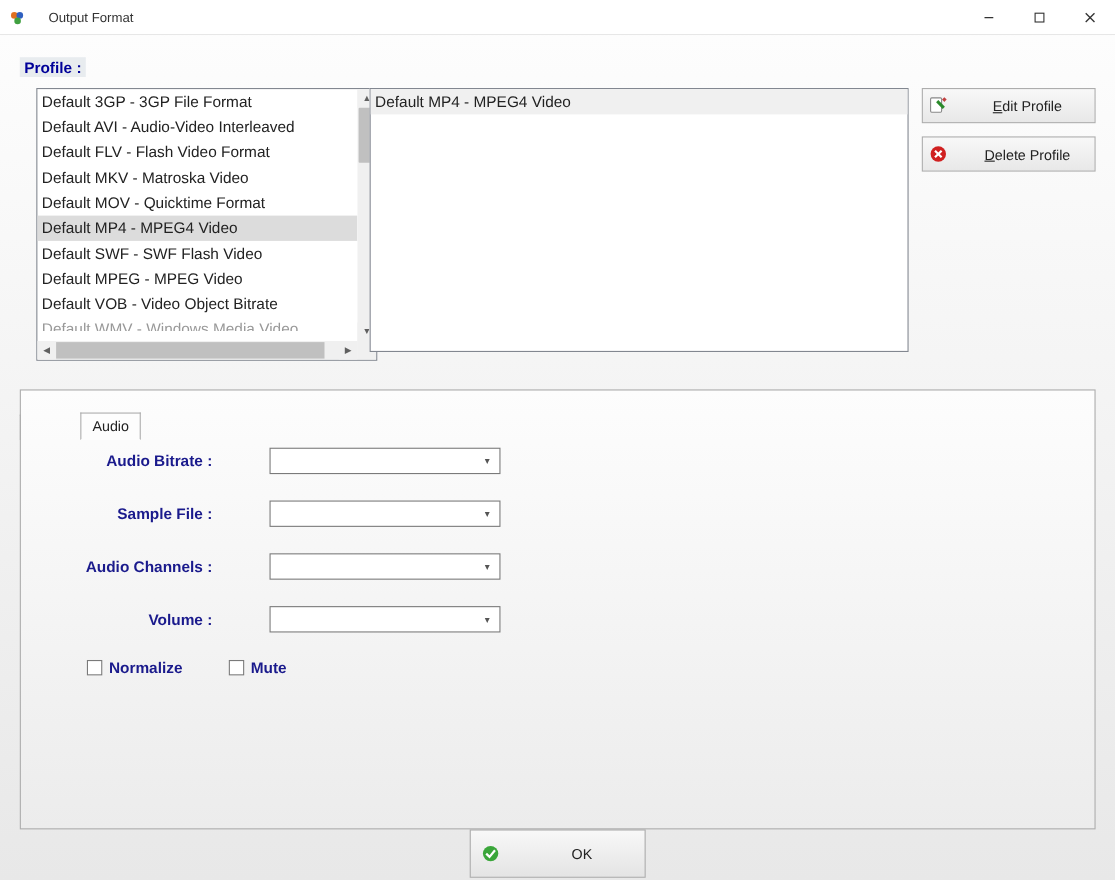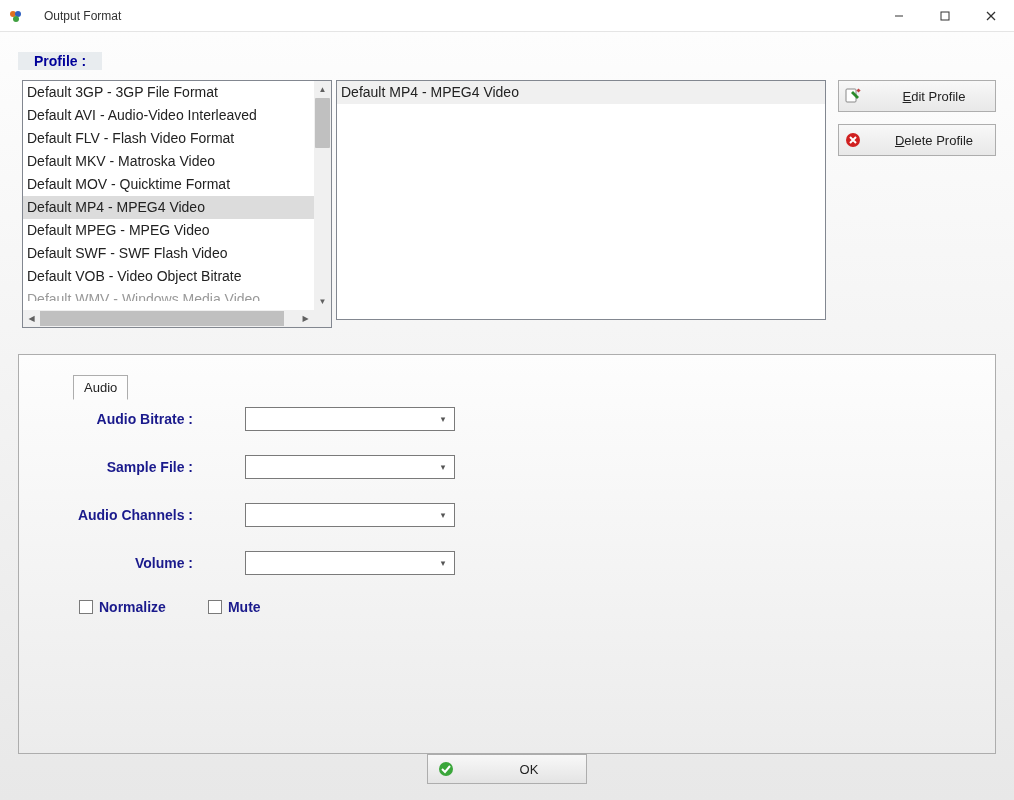--- a/index.html
+++ b/index.html
@@ -8,24 +8,24 @@
     
     .titlebar { height: 32px; background: #fff; border-bottom: 1px solid #e5e5e5; display: flex; align-items: center; padding-left: 8px; gap: 12px; }
     .titlebar .app-icon { width: 16px; height: 16px; margin-right: 8px; }
     .titlebar .title { font-size: 12px; color: #333; flex: 1; }
     .titlebar .controls { display: flex; height: 100%; }
     .titlebar .controls .ctrl { width: 46px; display: flex; align-items: center; justify-content: center; color: #333; font-size: 13px; }
 
     
     .client { position: absolute; top: 32px; left: 0; right: 0; bottom: 0; background: linear-gradient(to bottom, #fdfdfd, #e8e8e8); }
 
-    .section-label { position: absolute; left: 18px; top: 20px; font-size: 14px; font-weight: bold; color: #000099; background: #e8ecef; padding: 1px 16px; }
-
-    
-    .profile-list { position: absolute; left: 22px; top: 48px; width: 310px; height: 248px; background: #fff; border: 1px solid #828790; overflow: hidden; }
+    .section-label { position: absolute; left: 18px; top: 20px; font-size: 14px; font-weight: bold; color: #000099; background: #e8ecef; padding: 1px 4px; }
+
+    
+    .profile-list { position: absolute; left: 33px; top: 48px; width: 310px; height: 248px; background: #fff; border: 1px solid #828790; overflow: hidden; }
     .profile-list .list-body { position: absolute; inset: 0 17px 17px 0; overflow: hidden; }
     .profile-list .item { height: 23px; line-height: 23px; padding: 0 4px; font-size: 14px; color: #222; white-space: nowrap; }
     .profile-list .item.selected { background: #dcdcdc; }
     .profile-list .item.partial { height: 13px; overflow: hidden; color: #999; }
     .profile-list .vscroll { position: absolute; right: 0; top: 0; width: 17px; bottom: 17px; background: #f0f0f0; }
     .profile-list .vscroll .thumb { position: absolute; left:1px; right:1px; top:17px; height:50px; background: #c0c0c0; border-radius:1px; }
     .profile-list .vscroll .arrow { position:absolute; left:0; right:0; height:17px; background:#f0f0f0; display:flex; align-items:center; justify-content:center; color:#606060; font-size:8px; }
     .profile-list .vscroll .arrow.up { top:0; }
     .profile-list .vscroll .arrow.dn { bottom:0; }
     .profile-list .hscroll { position:absolute; left:0; right:17px; bottom:0; height:17px; background:#f0f0f0; }
@@ -57,21 +57,21 @@
     .row { display:flex; align-items:center; height:48px;gap:44px; }
     .row .lbl { width:140px; text-align:right; padding-right:4px; font-size:14px; font-weight:bold; color:#1a1a8c; }
     .row .combo { width:210px; height:24px; border:1px solid #7a7a7a; background:#fff; position:relative; margin-left:4px; }
     .row .combo .arrow { position:absolute; right:2px; top:2px; bottom:2px; width:18px; display:flex; align-items:center; justify-content:center; color:#555; font-size:9px; }
     .check-row { display:flex; align-items:center; margin-top:12px; }
     .chk { width:14px; height:14px; border:1px solid #7a7a7a; background:#fff; margin-right:6px; margin-left: 22px;}
     .chk-lbl { font-size:14px; font-weight:bold; color:#1a1a8c; margin-right: 20px;}
 
     
     .bottom-bar { position:absolute; left:0; right:0; bottom:12px; height:34px; display:flex; justify-content:center; gap:20px; }
-    .bottom-btn { width:160px; height:30px; background:linear-gradient(to bottom,#f8f8f8,#e4e4e4); border:1px solid #adadad; display:flex; align-items:center; padding:0 10px; font-size:13px; color:#222; }
+    .bottom-btn { width:160px; height:44px; background:linear-gradient(to bottom,#f8f8f8,#e4e4e4); border:1px solid #adadad; display:flex; align-items:center; padding:0 10px; font-size:13px; color:#222; }
     .bottom-btn .icn { width:16px; height:16px; margin-right:28px; flex-shrink:0; }
     .bottom-btn span.lbl { flex:1; text-align:center; }
   </style>
 </head>
 <body>
 
 <div class="titlebar">
   <span class="app-icon">
     <svg viewBox="0 0 16 16">
         <circle cx="5" cy="6" r="3" fill="#e07020"></circle>
@@ -105,22 +105,22 @@
   <div class="section-label">Profile :</div>
 
   <div class="profile-list">
     <div class="list-body">
       <div class="item">Default 3GP - 3GP File Format</div>
       <div class="item">Default AVI - Audio-Video Interleaved</div>
       <div class="item">Default FLV - Flash Video Format</div>
       <div class="item">Default MKV - Matroska Video</div>
       <div class="item">Default MOV - Quicktime Format</div>
       <div class="item selected">Default MP4 - MPEG4 Video</div>
+      <div class="item">Default SWF - SWF Flash Video</div>
       <div class="item">Default MPEG - MPEG Video</div>
-      <div class="item">Default SWF - SWF Flash Video</div>
       <div class="item">Default VOB - Video Object Bitrate</div>
       <div class="item partial">Default WMV - Windows Media Video</div>
     </div>
     <div class="vscroll">
       <div class="arrow up">▲</div>
       <div class="thumb"></div>
       <div class="arrow dn">▼</div>
     </div>
     <div class="hscroll">
       <div class="arrow l">◀</div>

